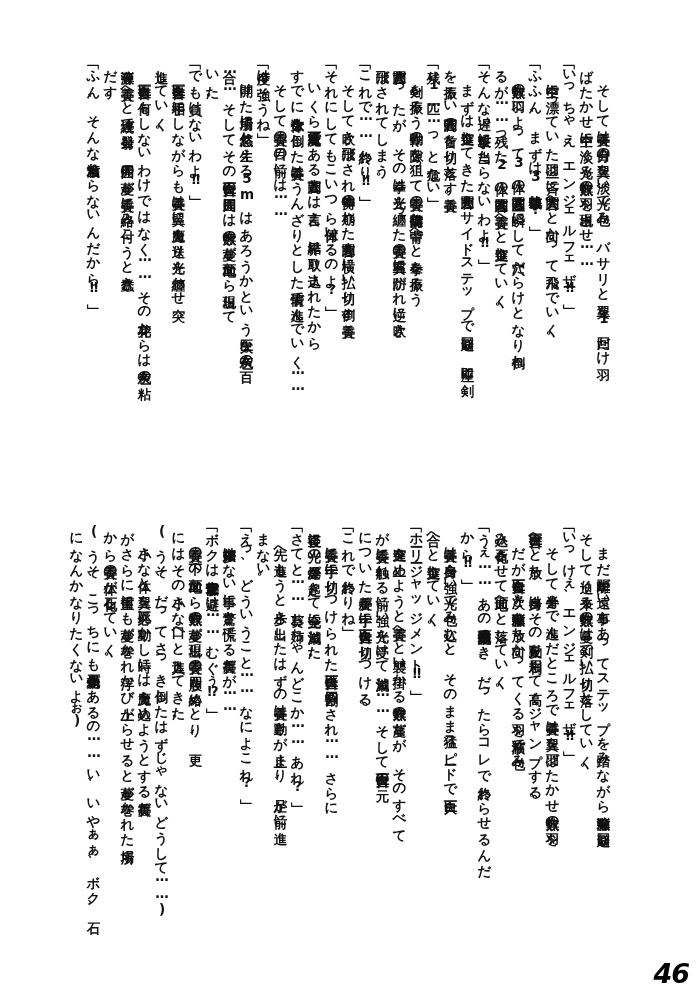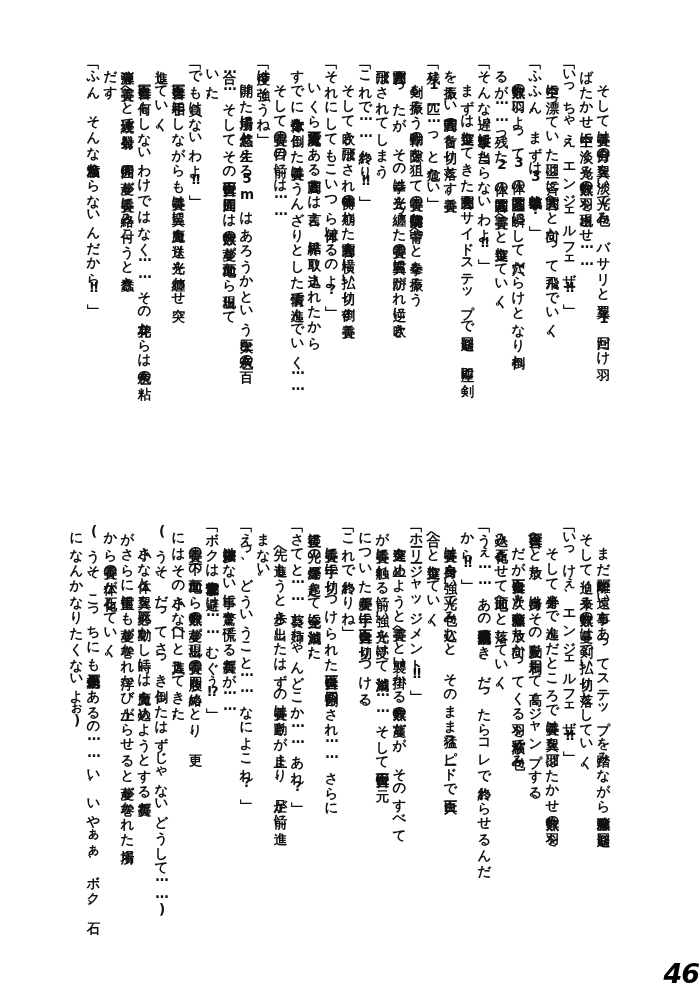--- a/index.html
+++ b/index.html
@@ -19,21 +19,21 @@
     line-height:17px;
     letter-spacing:0.3px;
     color:#111;
   }
   .vblock-top{top:60px;right:88px;height:416px;}
   .vblock-bottom{top:523px;right:88px;height:432px;}
   .vline{margin:0;padding:0;}
   .vline.indent{text-indent:1em;}
   .page-number{
     position:absolute;
-    right:1px;bottom:11px;
+    right:11px;bottom:11px;
     font-weight:bold;
     font-style:italic;
     font-size:27px;
     letter-spacing:-1px;
     color:#000;
   }
 </style>
 </head>
 <body>
 

